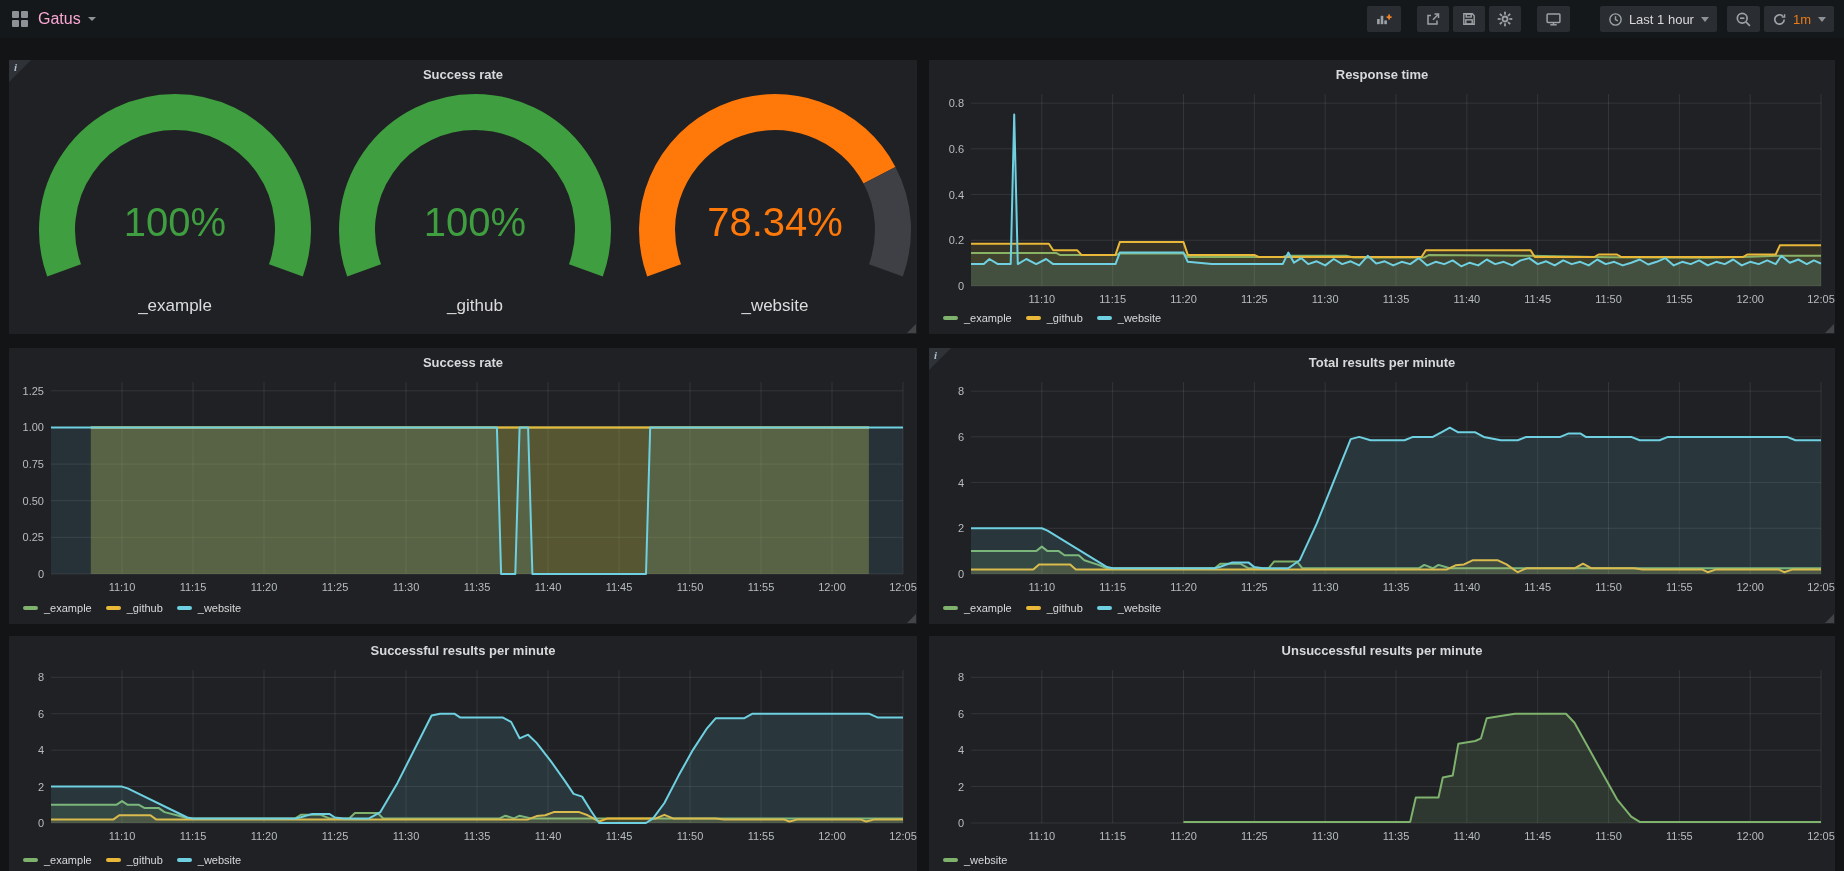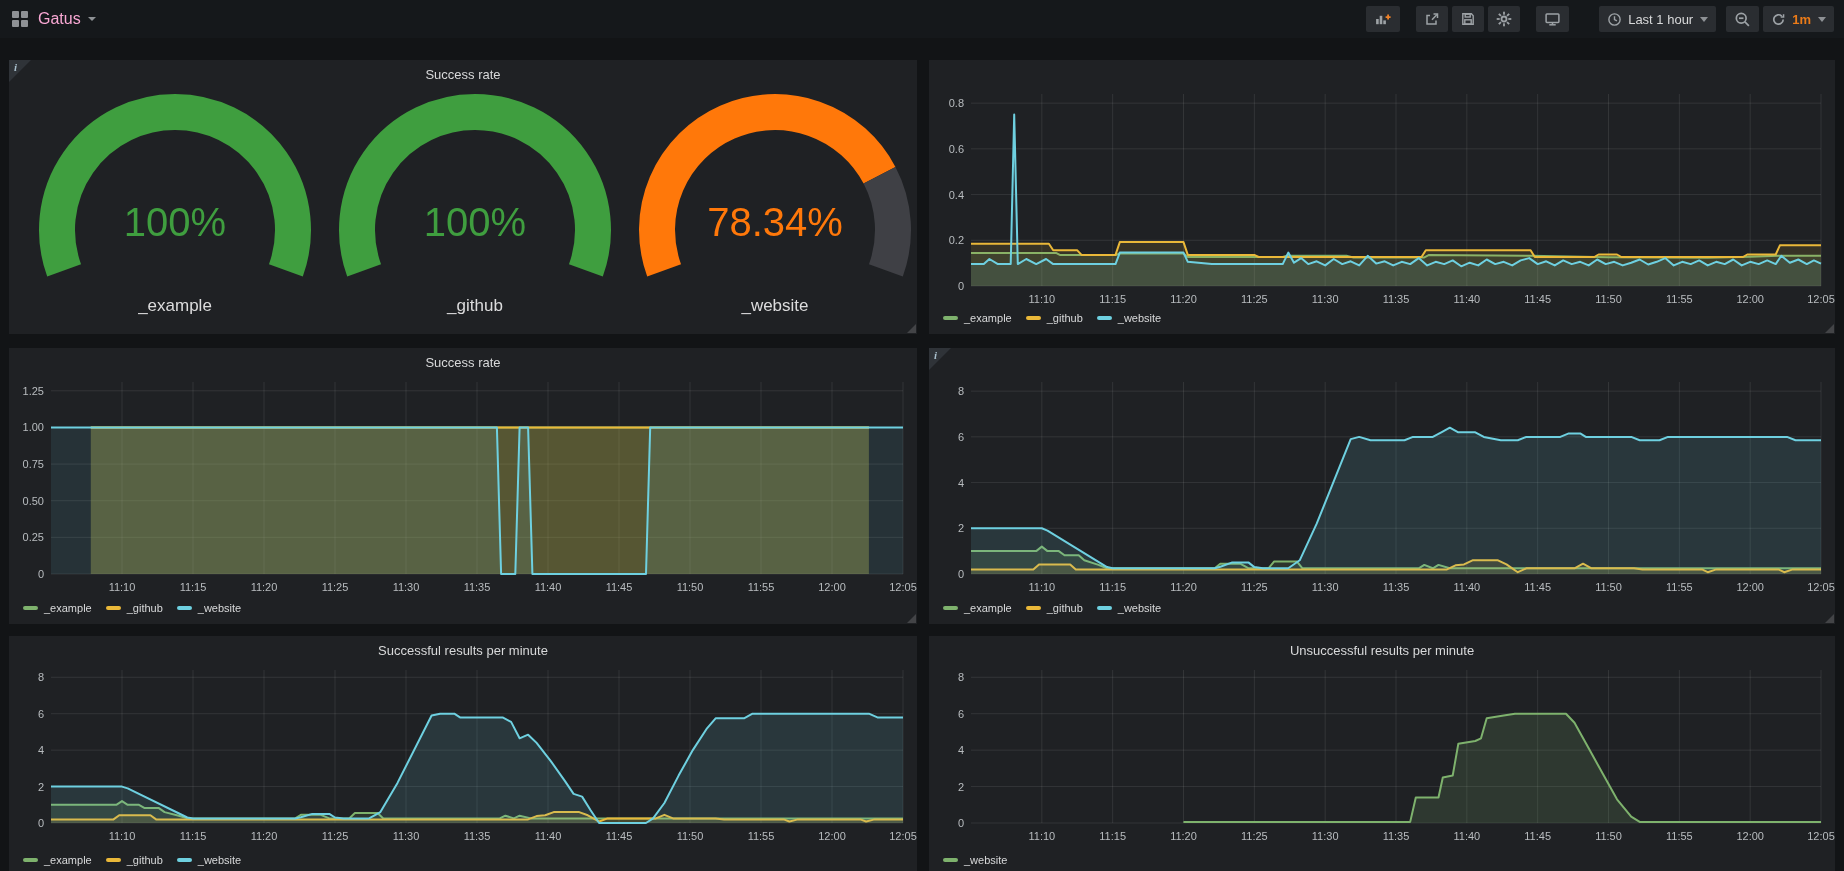--- a/index.html
+++ b/index.html
@@ -12,26 +12,26 @@
   .grid-icon span{width:7px;height:7px;background:#8e9195;border-radius:1px}
   .brand{color:#f9a8d4;font-size:16px;font-weight:500;margin-left:10px;cursor:pointer;display:flex;align-items:center}
   .caret{display:inline-block;width:0;height:0;border-left:4px solid transparent;
          border-right:4px solid transparent;border-top:5px solid #8e9195;margin-left:7px}
   .nav-right{margin-left:auto;display:flex;align-items:flex-end}
   .nav-btn{height:26px;background:#2a2d31;border-radius:2px;display:flex;align-items:center;
            justify-content:center;padding:0 8px;color:#d8d9da;font-size:13px;cursor:pointer;margin-left:4px}
   .nav-btn svg{display:block}
   .nav-gap{width:12px}
   .nav-gap-lg{width:26px}
-  .refresh-val{color:#eb7b18;font-weight:700;margin-left:6px}
+  .refresh-val{color:#eb7b18;font-weight:400;margin-left:6px}
   .tp-label{margin-left:6px}
   
   .panel{position:absolute;background:#1f2124;box-sizing:border-box}
   .panel-title{position:absolute;top:7px;left:0;right:0;text-align:center;color:#d8d9da;
-               font-size:13px;font-weight:400;cursor:pointer;z-index:2}
+               font-size:13px;font-weight:700;cursor:pointer;z-index:2}
   .chart-svg{position:absolute;left:0;top:0}
   .legend{position:absolute;left:14px;bottom:10px;display:flex;align-items:center;z-index:2}
   .legend .li{display:flex;align-items:center;color:#d8d9da;font-size:11px;cursor:pointer;margin-right:14px}
   .legend .sw{width:15px;height:4px;border-radius:2px;margin-right:6px}
   .info-corner{position:absolute;top:0;left:0;width:0;height:0;z-index:3;
                border-top:22px solid #2f3338;border-right:22px solid transparent;cursor:pointer}
   .info-i{position:absolute;top:1px;left:5px;z-index:4;font:italic bold 11px "Liberation Serif",serif;color:#a9bfcc}
   .resize{position:absolute;right:1px;bottom:1px;width:0;height:0;z-index:3;cursor:pointer;
           border-bottom:9px solid rgba(255,255,255,0.16);border-left:9px solid transparent}
   
@@ -155,20 +155,21 @@
           <path d="M 254.52 85.24 A 118 118 0 0 1 260.88 180.36" stroke="#3f4045" stroke-width="36" fill="none"></path>
           <text x="150" y="146" text-anchor="middle" fill="#ff780a" font-size="40" font-weight="500" font-family="Liberation Sans, sans-serif">78.34%</text>
         </svg>
         <div class="gauge-label">_website</div>
       </div>
     </div>
   <div class="resize"></div>
 </div>
 
 <div class="panel" style="left:929px;top:60px;width:906px;height:274px">
+  <div class="panel-title">Response time</div>
   <svg class="chart-svg" width="906" height="274" viewBox="0 0 906 274">
       <g stroke="rgba(255,255,255,0.09)">
         <line x1="112.83333333333333" y1="34" x2="112.83333333333333" y2="226"></line>
         <line x1="183.66666666666666" y1="34" x2="183.66666666666666" y2="226"></line>
         <line x1="254.5" y1="34" x2="254.5" y2="226"></line>
         <line x1="325.3333333333333" y1="34" x2="325.3333333333333" y2="226"></line>
         <line x1="396.1666666666667" y1="34" x2="396.1666666666667" y2="226"></line>
         <line x1="467" y1="34" x2="467" y2="226"></line>
         <line x1="537.8333333333334" y1="34" x2="537.8333333333334" y2="226"></line>
         <line x1="608.6666666666666" y1="34" x2="608.6666666666666" y2="226"></line>
@@ -288,20 +289,21 @@
         <span class="sw" style="background: rgb(110, 208, 224);"></span>
         <span>_website</span>
       </span>
     </div>
   <div class="resize"></div>
 </div>
 
 <div class="panel" style="left:929px;top:348px;width:906px;height:276px">
   <div class="info-corner"></div>
   <span class="info-i">i</span>
+  <div class="panel-title">Total results per minute</div>
   <svg class="chart-svg" width="906" height="276" viewBox="0 0 906 276">
       <g stroke="rgba(255,255,255,0.09)">
         <line x1="112.83333333333333" y1="34" x2="112.83333333333333" y2="226"></line>
         <line x1="183.66666666666666" y1="34" x2="183.66666666666666" y2="226"></line>
         <line x1="254.5" y1="34" x2="254.5" y2="226"></line>
         <line x1="325.3333333333333" y1="34" x2="325.3333333333333" y2="226"></line>
         <line x1="396.1666666666667" y1="34" x2="396.1666666666667" y2="226"></line>
         <line x1="467" y1="34" x2="467" y2="226"></line>
         <line x1="537.8333333333334" y1="34" x2="537.8333333333334" y2="226"></line>
         <line x1="608.6666666666666" y1="34" x2="608.6666666666666" y2="226"></line>

